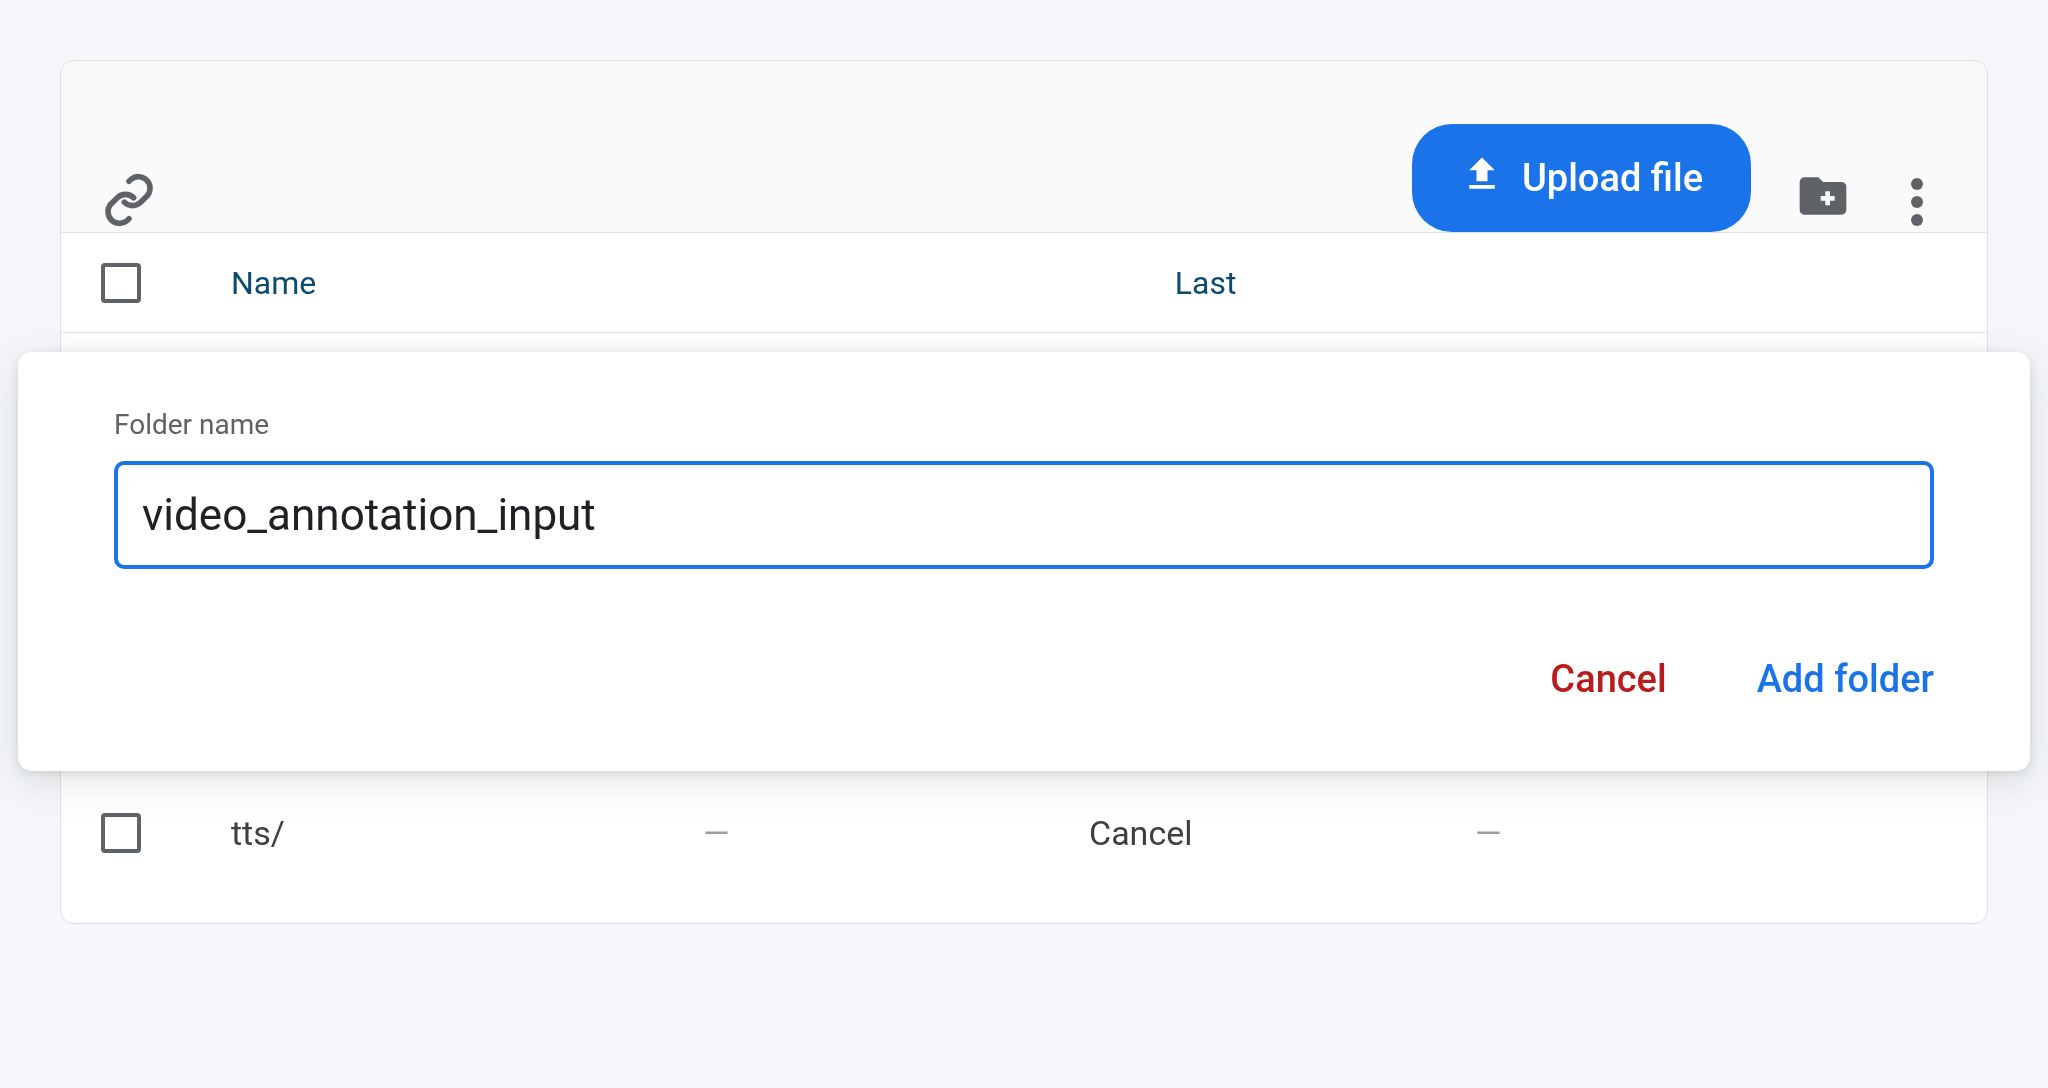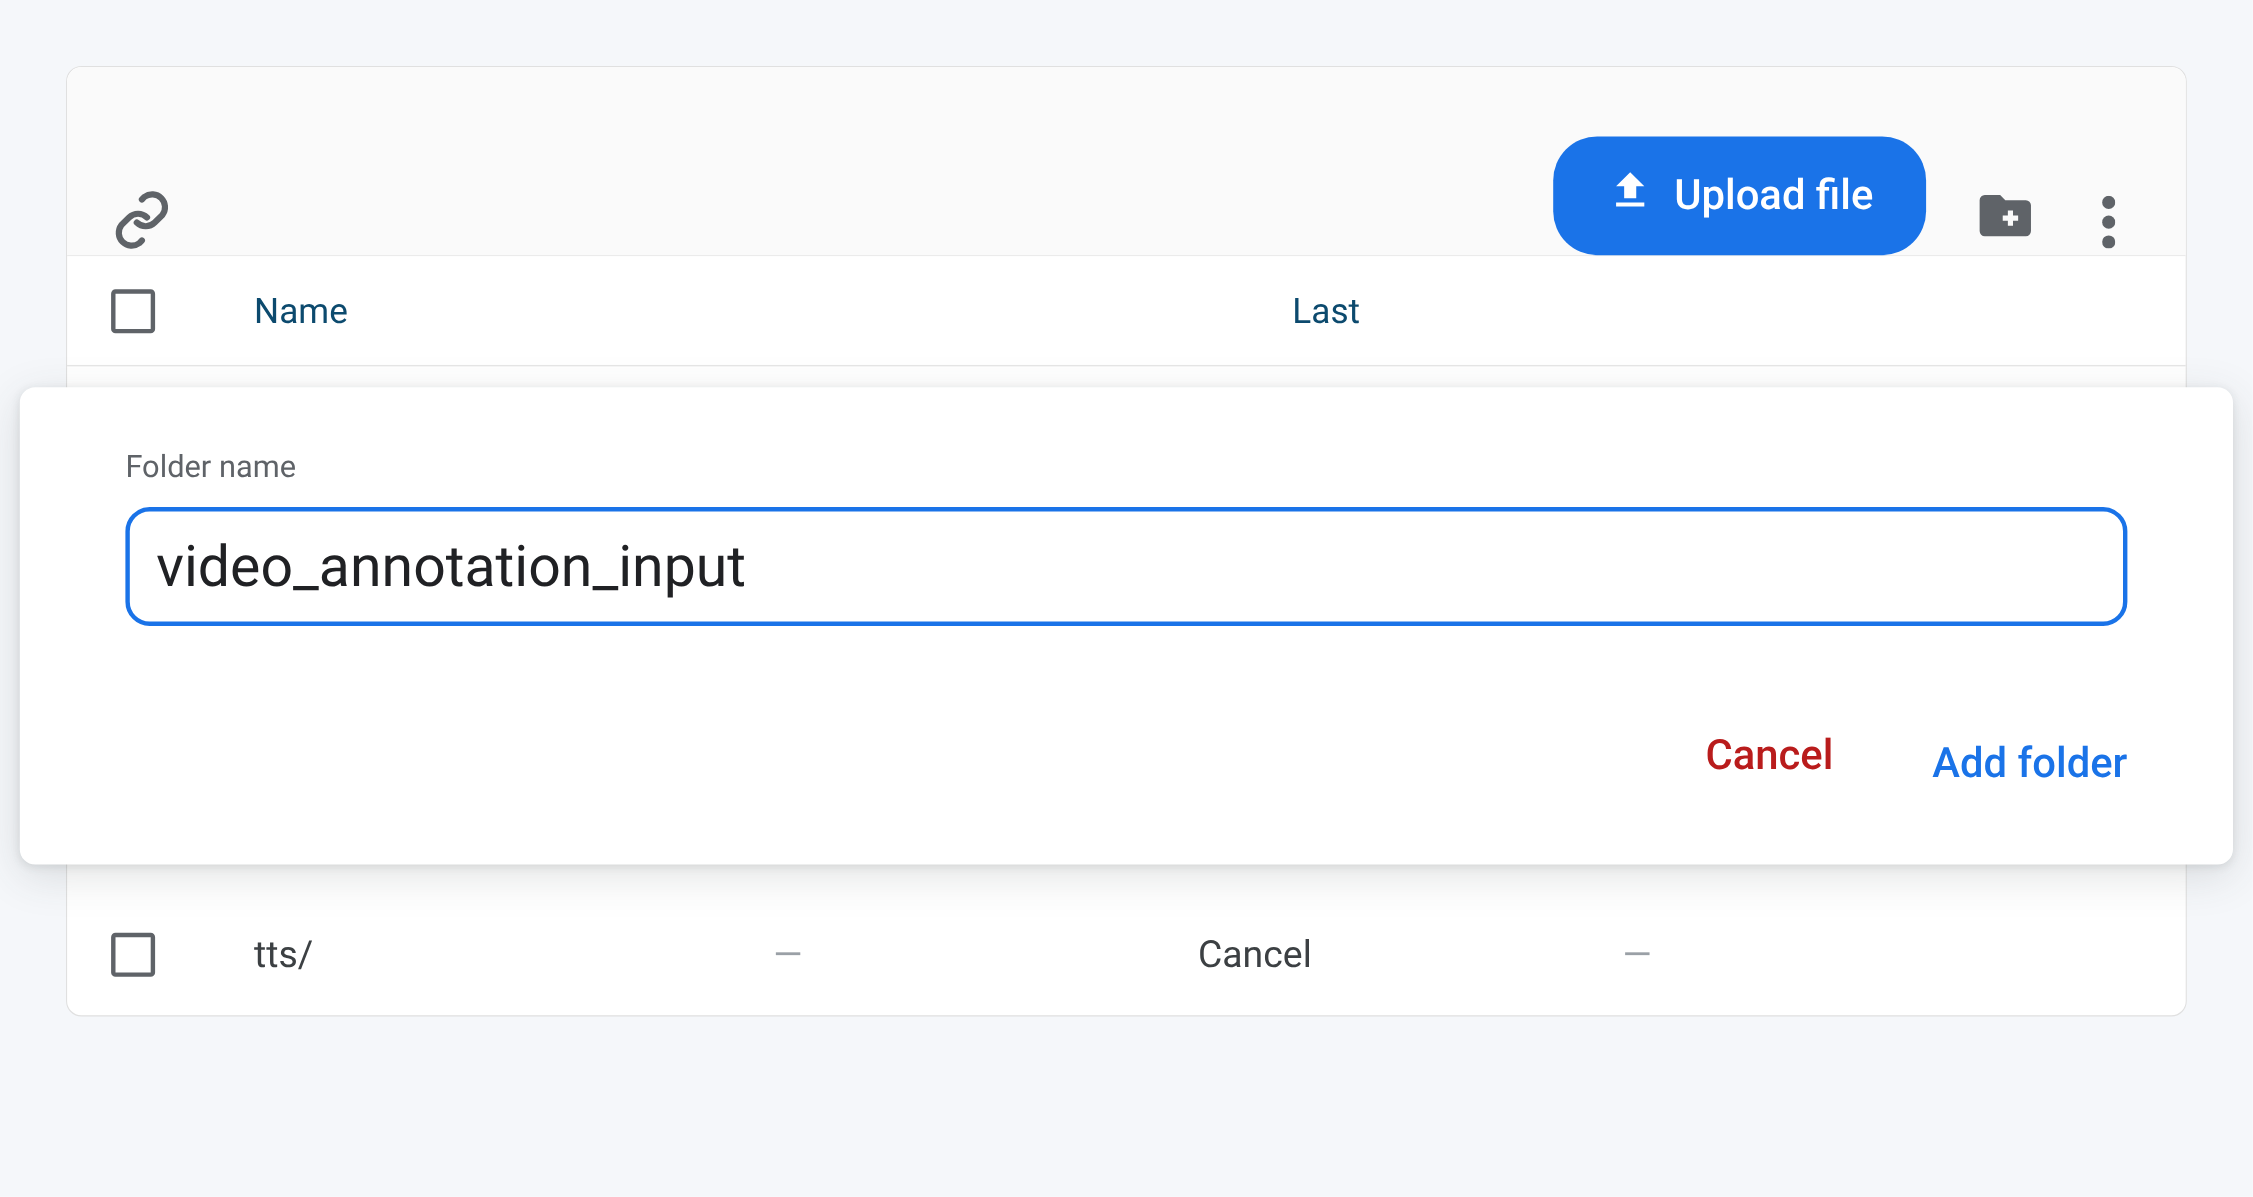--- a/index.html
+++ b/index.html
@@ -86,21 +86,21 @@
   .checkbox {
     width: 40px; height: 40px;
     border: 4px solid #5f6368;
     border-radius: 4px;
     cursor: pointer;
   }
 
   
   .row {
     display: flex;
-    align-items: center;
+    align-items: flex-start;
     height: 110px;
     padding: 0 40px;
     font-size: 34px;
     color: #3c4043;
   }
   .row .dash { color: #9aa0a6; }
 
   
   .dialog-space {
     height: 480px;
@@ -119,36 +119,36 @@
   }
   .dialog-label {
     font-size: 28px;
     color: #5f6368;
     margin-bottom: 20px;
   }
   .dialog-input {
     width: 100%;
     height: 108px;
     border: 4px solid #1a73e8;
-    border-radius: 22px;
-    font-size: 52px;
+    border-radius: 10px;
+    font-size: 44px;
     padding: 0 24px;
     outline: none;
     color: #202124;
   }
   .dialog-actions {
     display: flex;
     justify-content: flex-end;
     gap: 90px;
     margin-top: 88px;
     font-size: 38px;
     font-weight: 500;
   }
   .btn-cancel { color: #b91c1c; cursor: pointer; background:none; border:none; font:inherit;text-align:center; }
-  .btn-add    { color: #1a73e8; cursor: pointer; background:none; border:none; font:inherit; font-weight:500;margin-top:15px; }
+  .btn-add    { color: #1a73e8; cursor: pointer; background:none; border:none; font:inherit; font-weight:500; }
 </style>
 </head>
 <body>
 
 <div class="panel">
 
   <div class="toolbar">
     <span class="link-icon">
       <svg viewBox="0 0 24 24" fill="none" stroke="#5f6368" stroke-width="2.4" stroke-linecap="round">
         <path d="M10 13a5 5 0 0 0 7 0l3-3a5 5 0 0 0-7-7l-1 1"></path>

